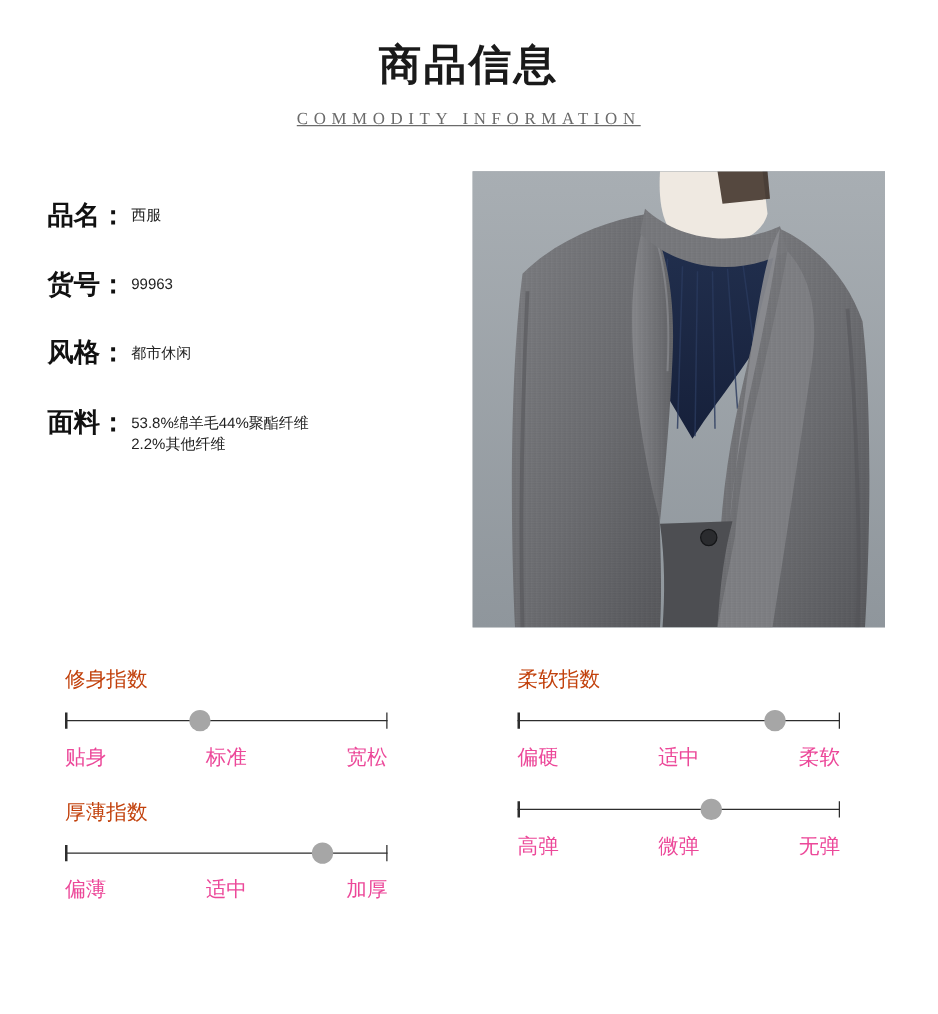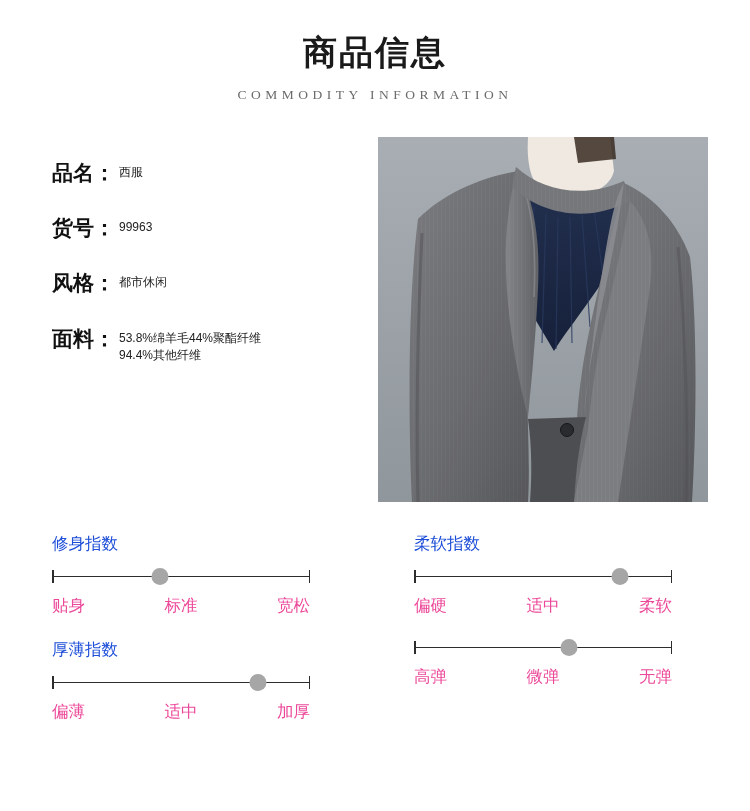--- a/index.html
+++ b/index.html
@@ -33,31 +33,32 @@
     letter-spacing: 2px;
     color: #1a1a1a;
     line-height: 1.2;
   }
   .header .title-en {
     margin-top: 14px;
     font-size: 13.5px;
     letter-spacing: 4.5px;
     color: #6b6b6b;
     font-family: "Liberation Serif", "DejaVu Serif", serif;
+    text-decoration: underline;
   }
 
   
   .info-block {
     position: relative;
     margin-top: 34px;
     height: 370px;
   }
   .spec-list {
     position: absolute;
-    left: 52px;
+    left: 38px;
     top: 22px;
     width: 320px;
   }
   .spec-row {
     display: flex;
     align-items: flex-start;
     margin-bottom: 27px;
   }
   .spec-label {
     font-size: 21px;
@@ -109,21 +110,21 @@
     display: grid;
     grid-template-columns: 1fr 1fr;
     column-gap: 78px;
     row-gap: 22px;
   }
   .gauge {
     width: 258px;
   }
   .gauge-name {
     font-size: 16.5px;
-    color: #1d4ed8;
+    color: #c2410c;
     margin-bottom: 13px;
   }
   .gauge-track {
     position: relative;
     height: 18px;
   }
   .gauge-line {
     position: absolute;
     left: 0;
     right: 0;
@@ -189,21 +190,21 @@
         <span class="spec-label">风格</span>
         <span class="spec-colon">：</span>
         <span class="spec-value">都市休闲</span>
       </div>
 
       <div class="spec-row">
         <span class="spec-label">面料</span>
         <span class="spec-colon">：</span>
         <span class="spec-value">
           <span>53.8%绵羊毛44%聚酯纤维</span>
-          <span class="line2">94.4%其他纤维</span>
+          <span class="line2">2.2%其他纤维</span>
         </span>
       </div>
 
     </div>
 
     <div class="photo">
       <svg width="330" height="365" viewBox="0 0 330 365" xmlns="http://www.w3.org/2000/svg">
         <defs>
           <linearGradient id="bgGrad" x1="0" y1="0" x2="0" y2="1">
             <stop offset="0%" stop-color="#a8aeb3"></stop>

